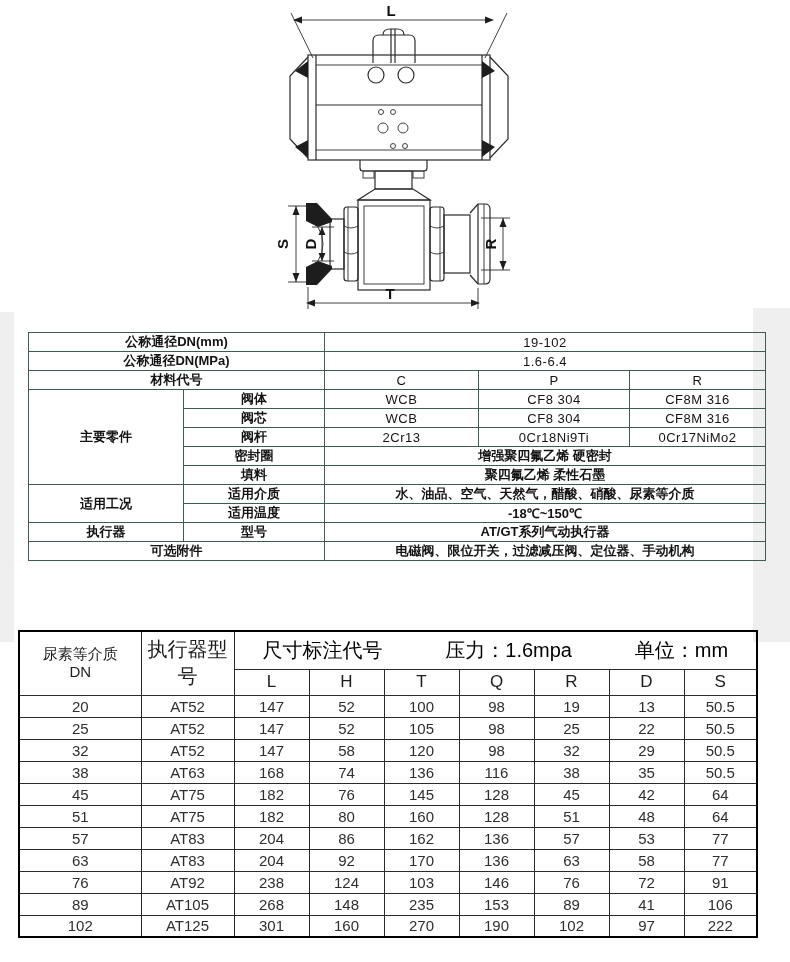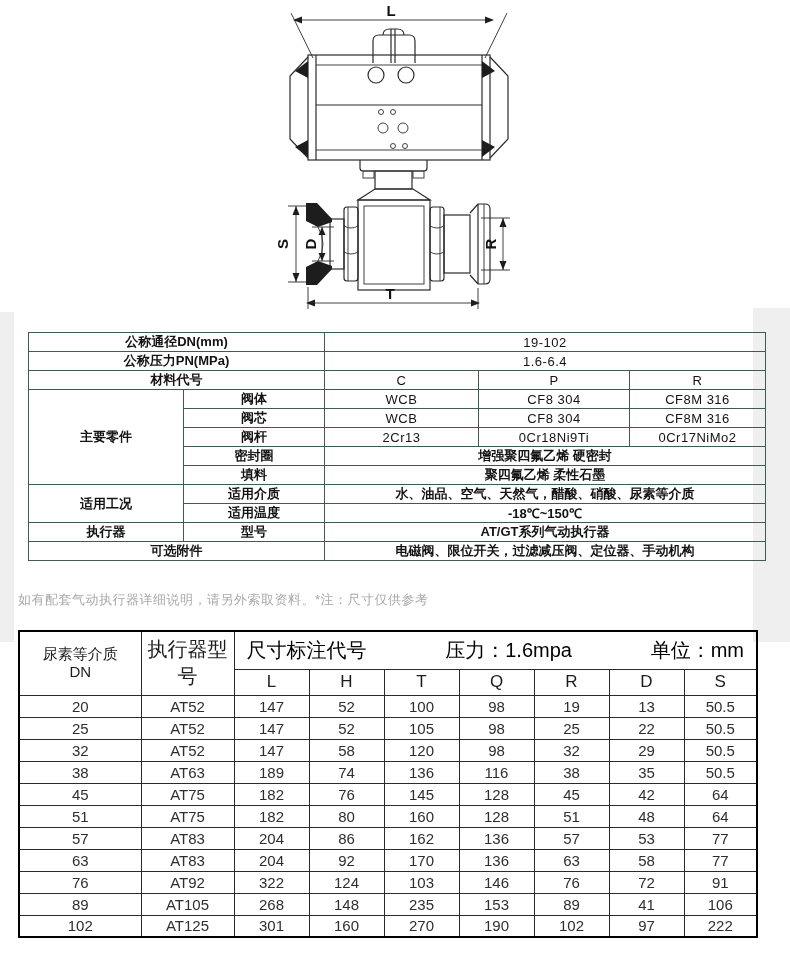--- a/index.html
+++ b/index.html
@@ -59,21 +59,21 @@
     text-align: center;
     vertical-align: middle;
     font-weight: normal;
     color: #1c1c1c;
   }
   .dim-table .hdr-dn { font-size: 15px; line-height: 1.25; height: 64px; }
   .dim-table .hdr-model { font-size: 20px; }
   .dim-table .hdr-span { height: 38px; }
   .hdr-span-flex {
     display: flex; justify-content: space-between; align-items: center;
-    padding: 0 12px; font-size: 20px; color: #000;
+    padding: 0 28px; font-size: 20px; color: #000;
   }
   .dim-table .hdr-sub { height: 26px; font-size: 17px; }
   .dim-table tbody td { height: 22px; font-size: 15px; color: #2e2e2e; }
 </style>
 </head>
 <body>
 
 <div class="page">
 
   <div class="gray-strip strip-left"></div>
@@ -208,21 +208,21 @@
         <col style="width:154px">
         <col style="width:151px">
         <col style="width:136px">
       </colgroup>
     <tbody>
       <tr>
         <td colspan="2" class="cn">公称通径DN(mm)</td>
         <td colspan="3" class="en">19-102</td>
       </tr>
       <tr>
-        <td colspan="2" class="cn">公称压力PN(MPa)</td>
+        <td colspan="2" class="cn">公称通径DN(MPa)</td>
         <td colspan="3" class="en">1.6-6.4</td>
       </tr>
       <tr>
         <td colspan="2" class="cn">材料代号</td>
         <td class="en">C</td>
         <td class="en">P</td>
         <td class="en">R</td>
       </tr>
       <tr>
         <td rowspan="5" class="cn">主要零件</td>
@@ -265,21 +265,20 @@
         <td class="cn">型号</td>
         <td colspan="3" class="cn">AT/GT系列气动执行器</td>
       </tr>
       <tr>
         <td colspan="2" class="cn">可选附件</td>
         <td colspan="3" class="cn">电磁阀、限位开关，过滤减压阀、定位器、手动机构</td>
       </tr>
     </tbody>
   </table>
 
-  <div class="note">如有配套气动执行器详细说明，请另外索取资料。*注：尺寸仅供参考</div>
 
   <table class="dim-table">
     <colgroup>
       <col style="width:122px">
         <col style="width:93px">
       <col style="width:75px">
         <col style="width:75px">
         <col style="width:75px">
         <col style="width:75px">
         <col style="width:75px">
@@ -341,21 +340,21 @@
           <td>58</td>
           <td>120</td>
           <td>98</td>
           <td>32</td>
           <td>29</td>
           <td>50.5</td>
         </tr>
         <tr>
           <td>38</td>
           <td>AT63</td>
-          <td>189</td>
+          <td>168</td>
           <td>74</td>
           <td>136</td>
           <td>116</td>
           <td>38</td>
           <td>35</td>
           <td>50.5</td>
         </tr>
         <tr>
           <td>45</td>
           <td>AT75</td>
@@ -396,21 +395,21 @@
           <td>92</td>
           <td>170</td>
           <td>136</td>
           <td>63</td>
           <td>58</td>
           <td>77</td>
         </tr>
         <tr>
           <td>76</td>
           <td>AT92</td>
-          <td>322</td>
+          <td>238</td>
           <td>124</td>
           <td>103</td>
           <td>146</td>
           <td>76</td>
           <td>72</td>
           <td>91</td>
         </tr>
         <tr>
           <td>89</td>
           <td>AT105</td>

